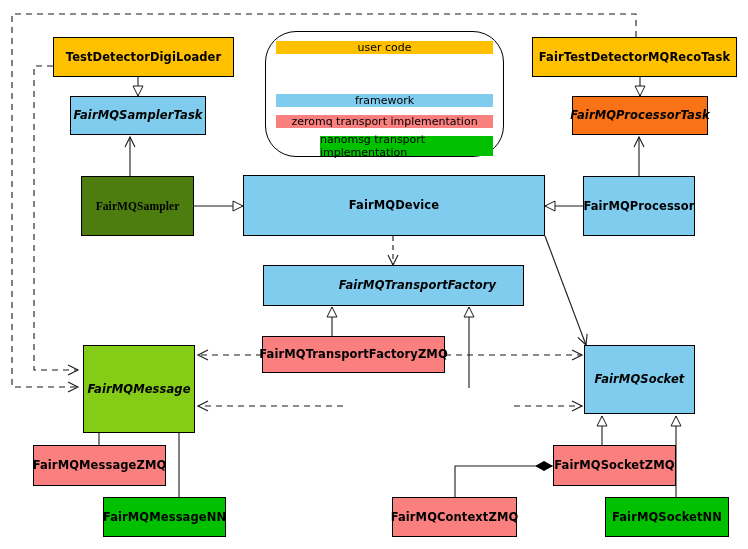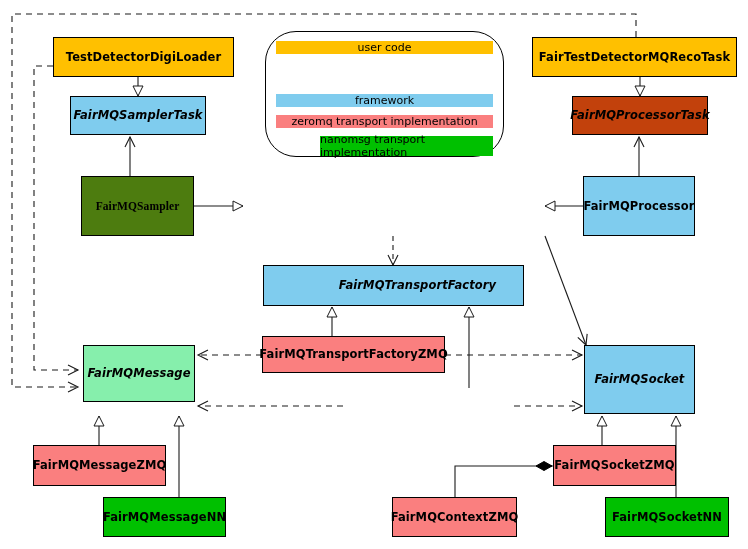--- a/index.html
+++ b/index.html
@@ -148,43 +148,46 @@
   </div>
 
   <div class="node" style="left:53px; top:37px; width:181px; height:40px; background:#FFC000;">
     <span>TestDetectorDigiLoader</span>
   </div>
 
   <div class="node abstract" style="left:70px; top:96px; width:136px; height:39px; background:#7FCCEE;">
     <span>FairMQSamplerTask</span>
   </div>
 
-  <div class="node abstract" style="left:572px; top:96px; width:136px; height:39px; background:#c2410c;">
+  <div class="node abstract" style="left:572px; top:96px; width:136px; height:39px; background:#f97316;">
     <span>FairMQProcessorTask</span>
   </div>
 
   <div class="node" style="left:81px; top:176px; width:113px; height:60px; background:#4d7c0f;font-family:Liberation Serif, serif;">
     <span>FairMQSampler</span>
   </div>
 
+  <div class="node" style="left:243px; top:175px; width:302px; height:61px; background:#7FCCEE;">
+    <span>FairMQDevice</span>
+  </div>
 
   <div class="node" style="left:583px; top:176px; width:112px; height:60px; background:#7FCCEE;">
     <span>FairMQProcessor</span>
   </div>
 
   <div class="node abstract" style="left:263px; top:265px; width:261px; height:41px; background:#7FCCEE;padding-left:48px;">
     <span>FairMQTransportFactory</span>
   </div>
 
   <div class="node" style="left:262px; top:336px; width:183px; height:37px; background:#FA7F7F;text-align:center;">
     <span>FairMQTransportFactoryZMQ</span>
   </div>
 
 
-  <div class="node abstract" style="left:83px; top:345px; width:112px; height:57px; background:#86efac;align-items:center;">
+  <div class="node abstract" style="left:83px; top:345px; width:112px; height:88px; background:#84cc16;align-items:center;">
     <span>FairMQMessage</span>
   </div>
 
   <div class="node abstract" style="left:584px; top:345px; width:111px; height:69px; background:#7FCCEE;">
     <span>FairMQSocket</span>
   </div>
 
   <div class="node" style="left:33px; top:445px; width:133px; height:41px; background:#FA7F7F;">
     <span>FairMQMessageZMQ</span>
   </div>

